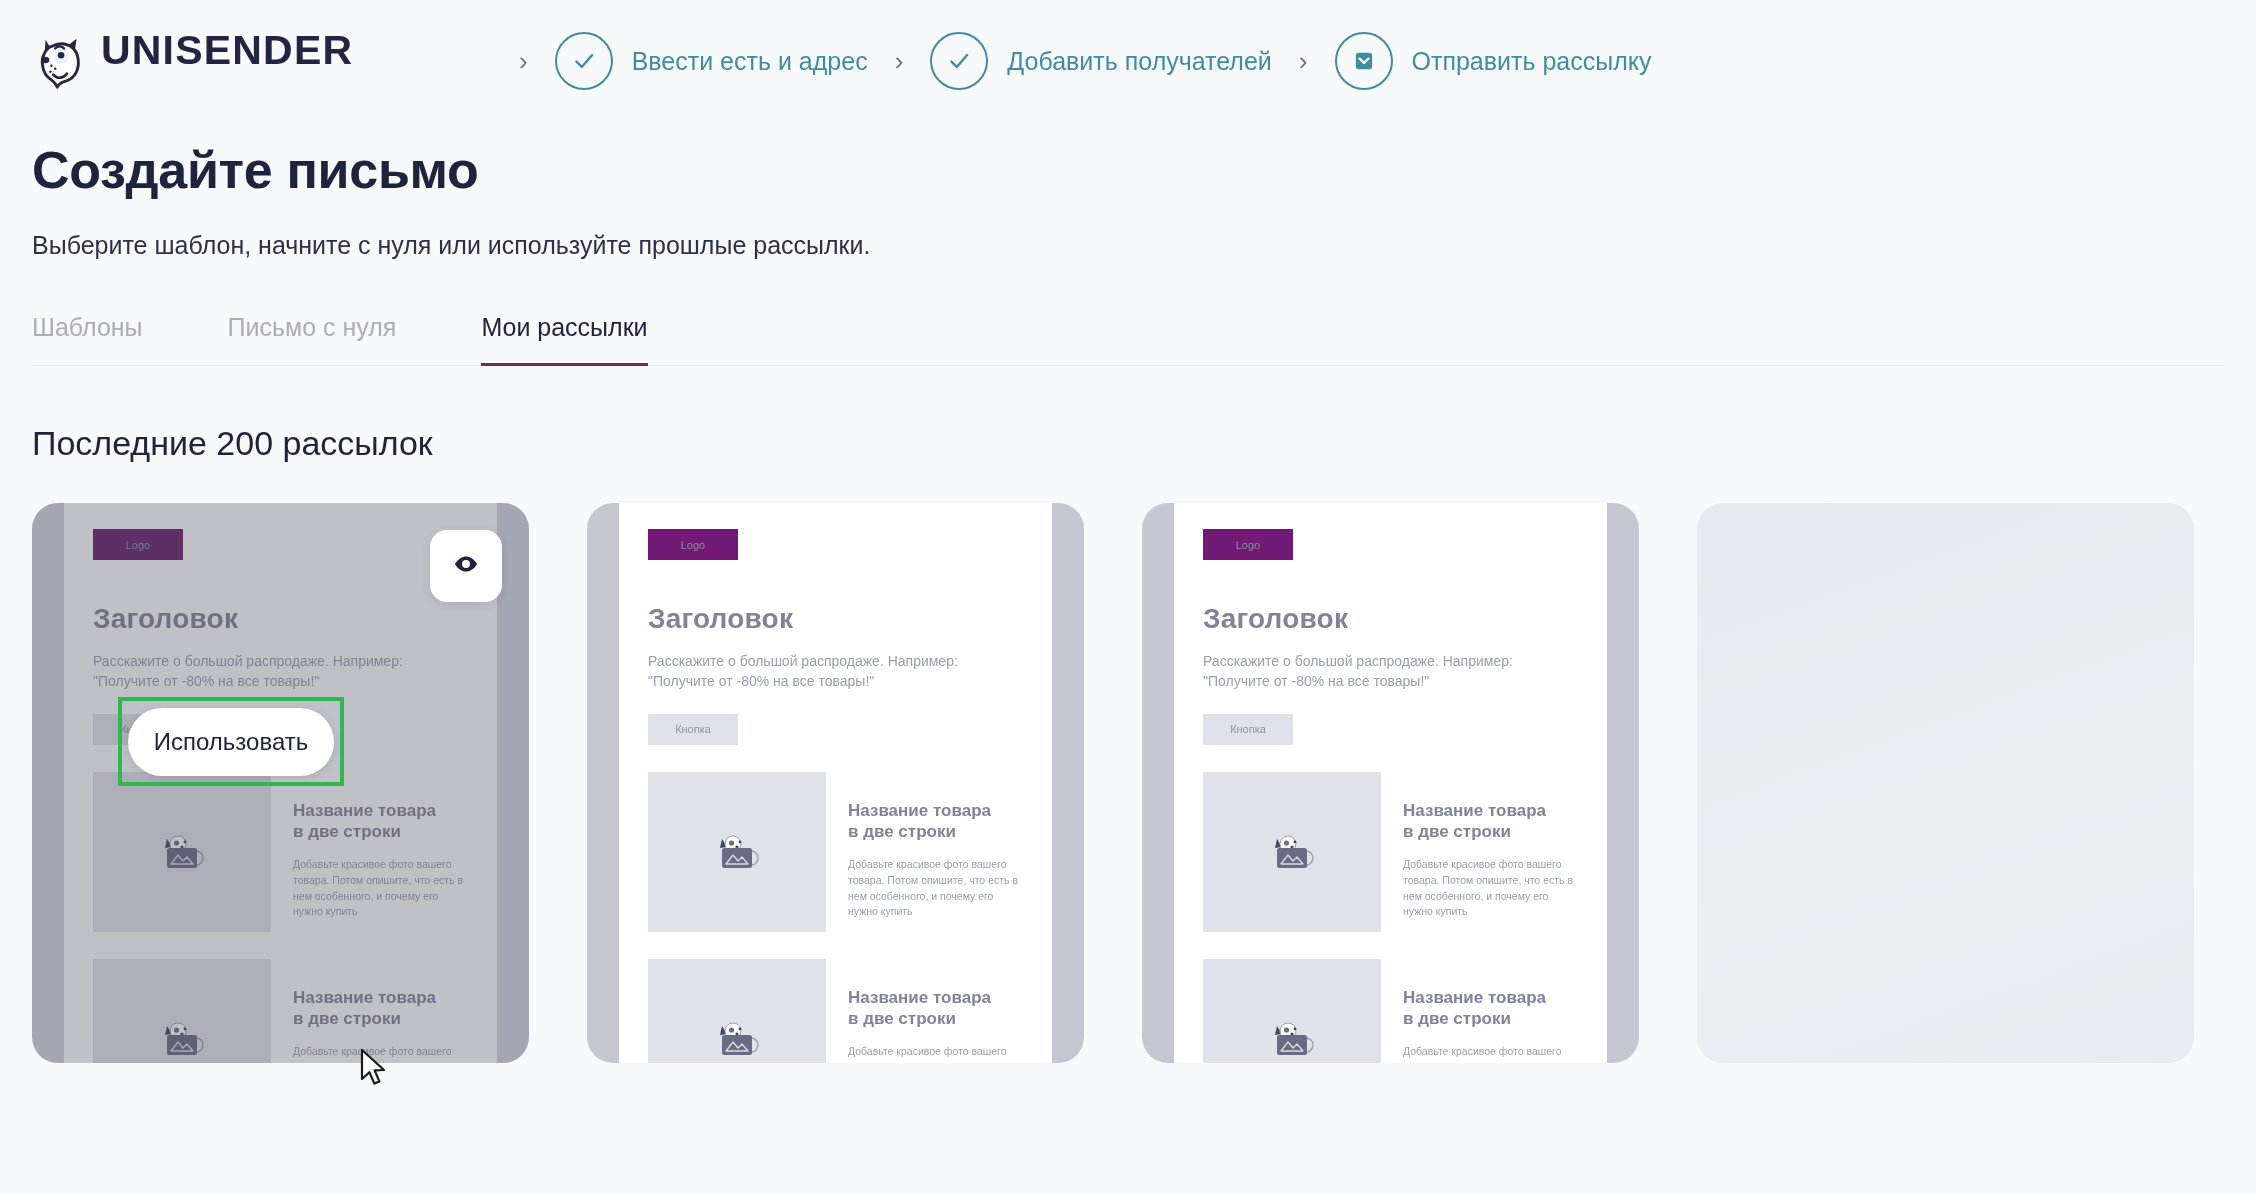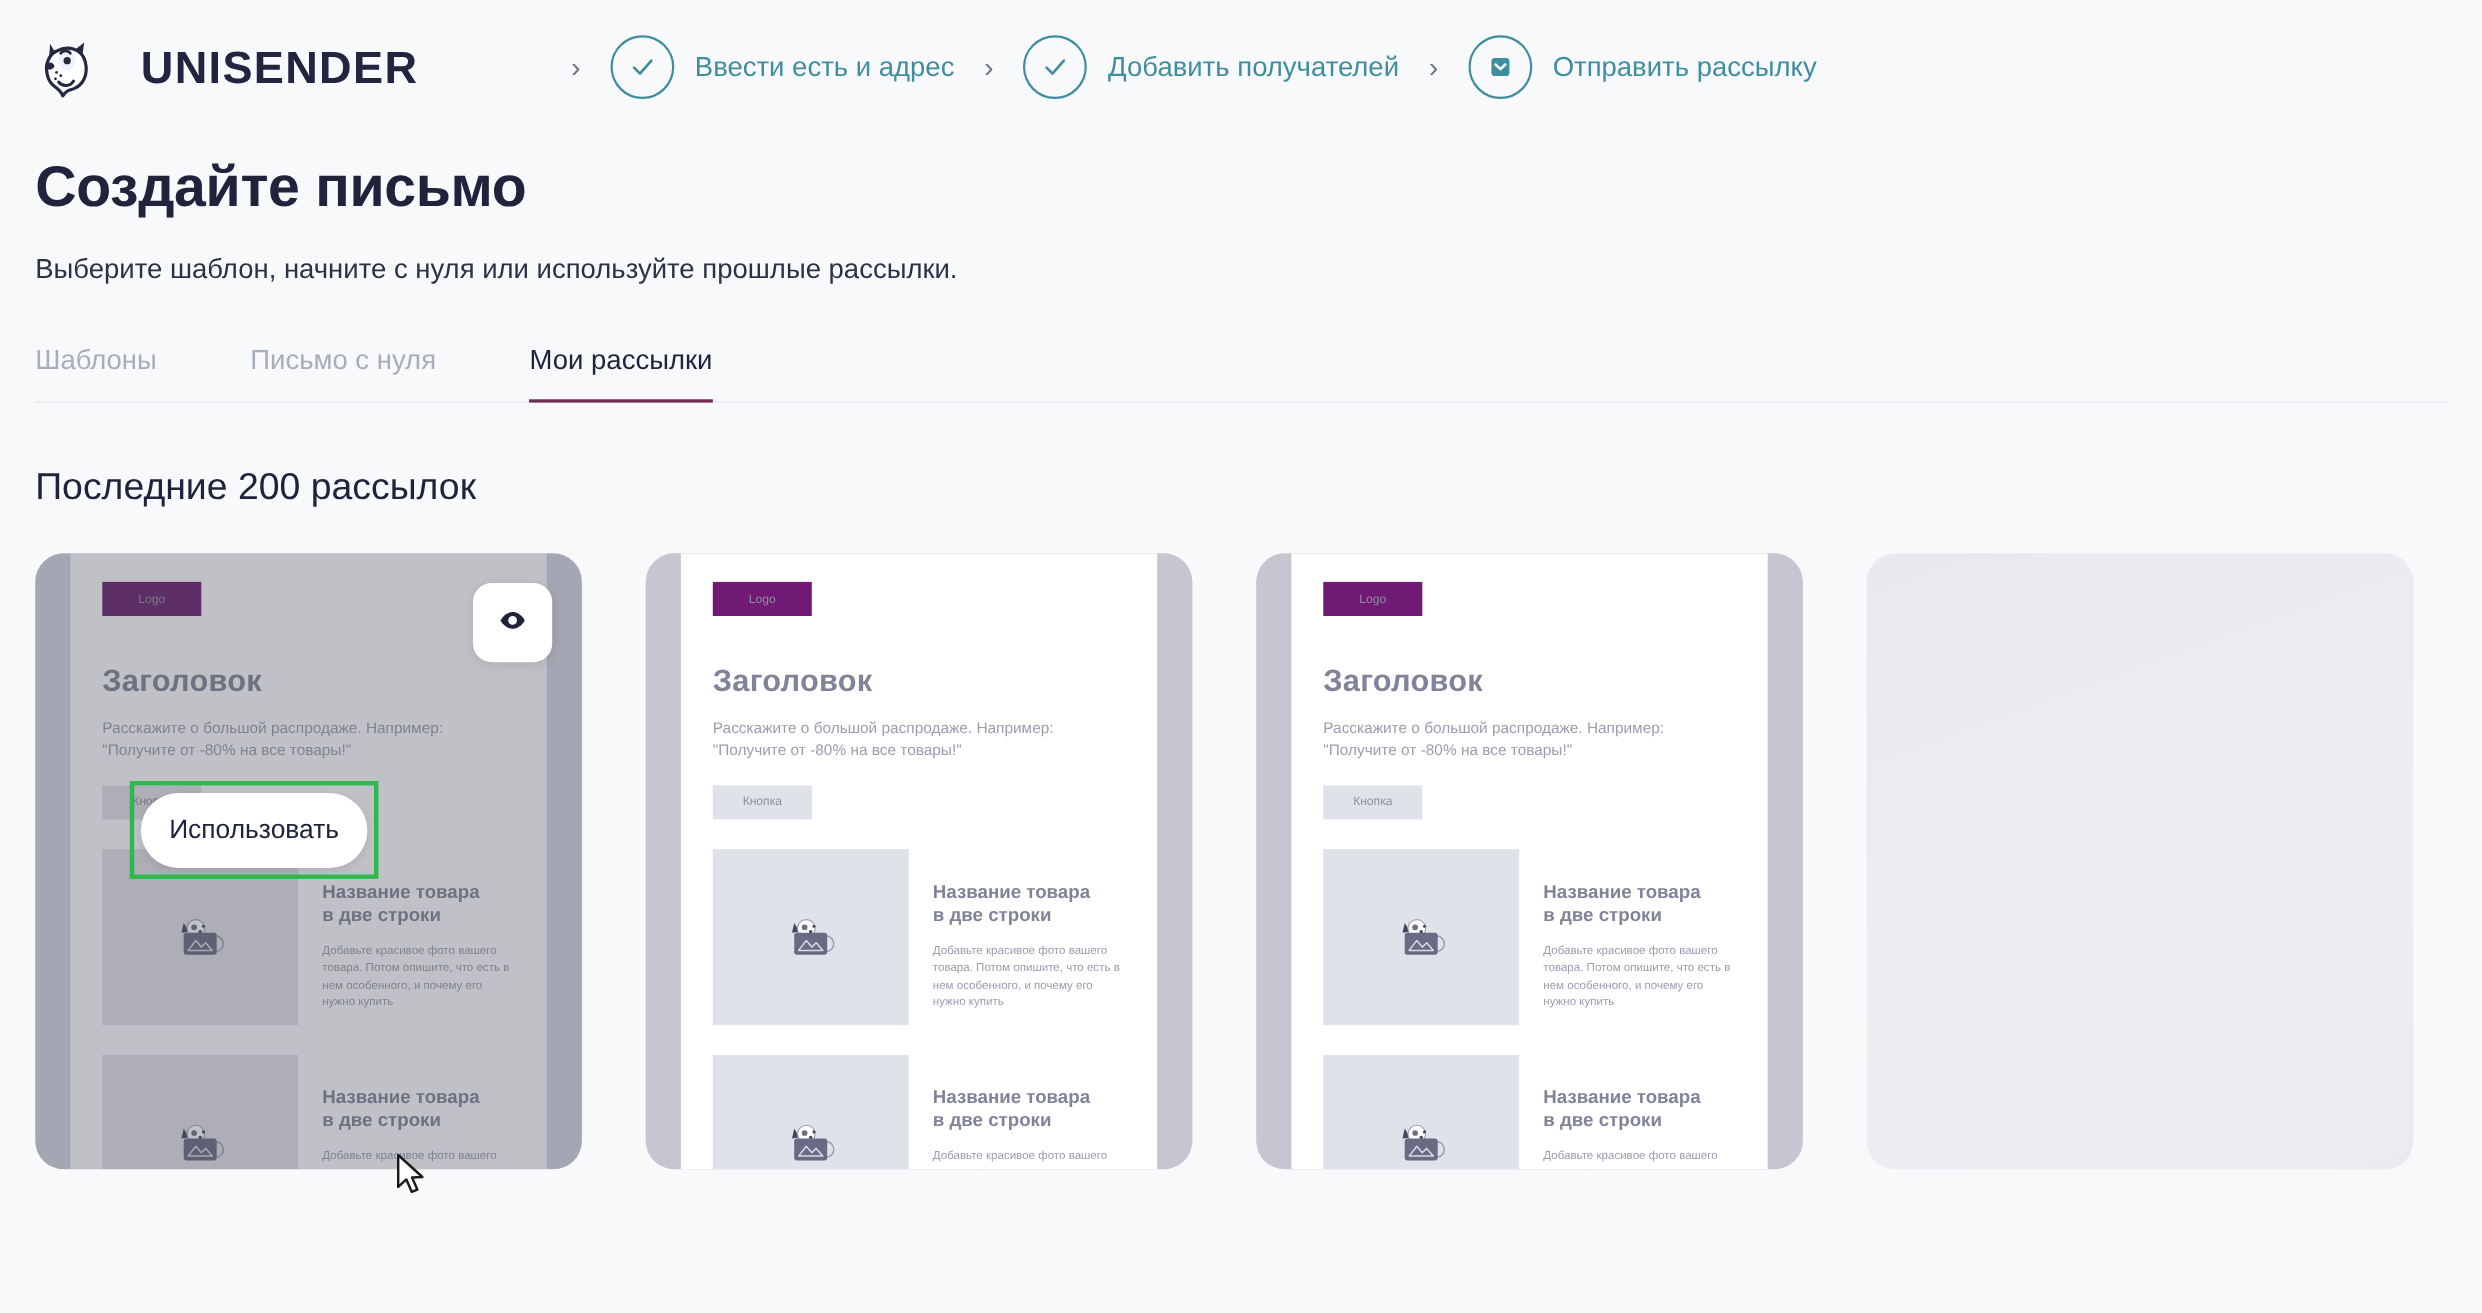--- a/index.html
+++ b/index.html
@@ -12,21 +12,21 @@
   }
 
   
   .header {
     height: 122px;
     display: flex;
     align-items: center;
     padding: 0 32px;
     background: #f8f9fb;
   }
-  .logo-wrap { display: flex; align-items: center; gap: 34px; width: 460px; flex: 0 0 auto; }
+  .logo-wrap { display: flex; align-items: flex-start; gap: 7px; width: 460px; flex: 0 0 auto; }
   .logo-mark { width: 62px; height: 62px; flex: 0 0 auto; }
   .logo-text {
     font-size: 41px; font-weight: 700; letter-spacing: 1.2px;
     color: #222440; line-height: 1;
   }
 
   
   .steps { display: flex; align-items: center; flex: 1; }
   .step { display: flex; align-items: center; gap: 19px; }
   .step-circle {
@@ -141,21 +141,21 @@
   
   .eye-btn {
     position: absolute; top: 27px; right: 27px;
     width: 72px; height: 72px; border-radius: 17px;
     background: #fff; z-index: 5;
     display: flex; align-items: center; justify-content: center;
     box-shadow: 0 2px 10px rgba(0,0,0,0.10);
     cursor: pointer;
   }
   .use-highlight {
-    position: absolute; left: 86px; top: 207px;
+    position: absolute; left: 86px; top: 194px;
     width: 226px; height: 89px;
     border: 4px solid #2eb94f;
     z-index: 6;
     display: flex; align-items: center; justify-content: center;
   }
   .use-btn {
     width: 206px; height: 68px; border-radius: 34px;
     background: #fff; color: #20233c; font-size: 24px;
     display: flex; align-items: center; justify-content: center;
     cursor: pointer; white-space: nowrap;

